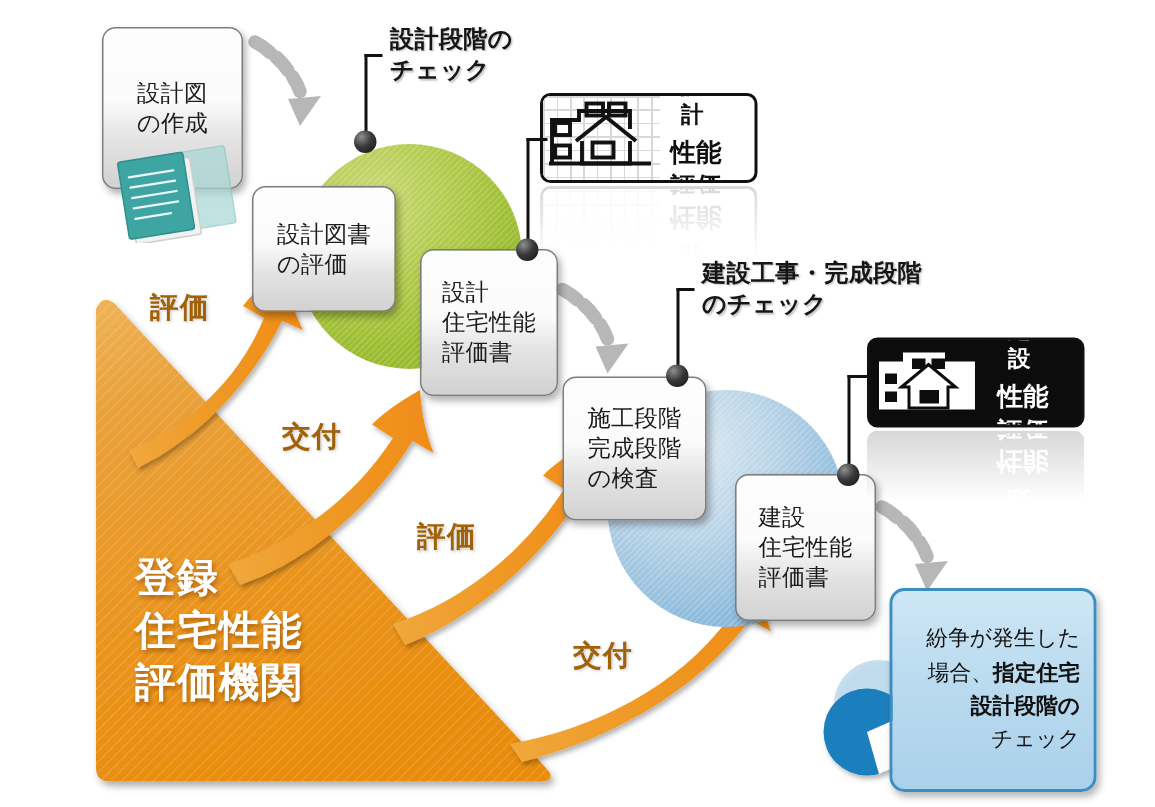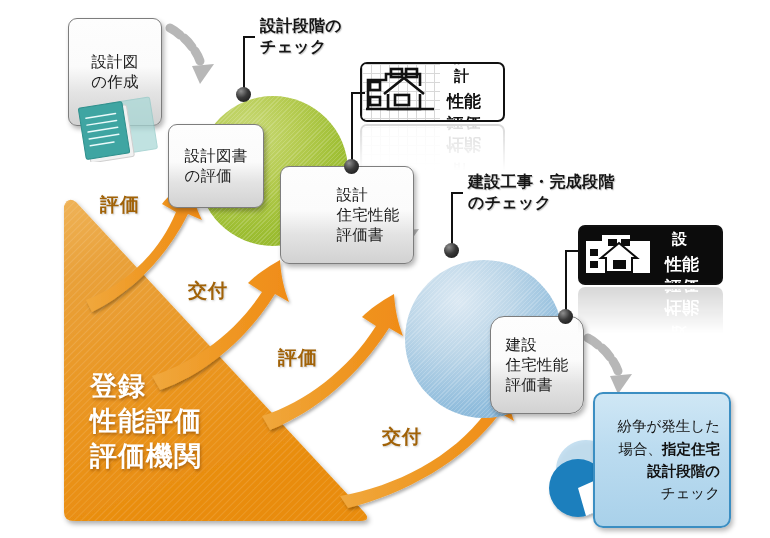--- a/index.html
+++ b/index.html
@@ -234,21 +234,21 @@
       <g stroke="#ffffff" stroke-width="3" stroke-linecap="round">
         <line x1="610" y1="452" x2="632" y2="442"></line>
         <line x1="617" y1="478" x2="641" y2="472"></line>
         <line x1="612" y1="500" x2="634" y2="508"></line>
       </g>
     </g>
   </svg>
 
   <div class="tri-wrap">
     <div class="tri-label">登録
-性能評価
+住宅性能
 評価機関</div>
   </div>
 
   <div class="pbox" style="left:68px;top:18px;width:92px;height:106px;">
     <span class="tx">設計図
 の作成</span>
   </div>
 
   <div class="docs" style="left:72px;top:96px;width:96px;height:66px;">
     <svg width="96" height="66" viewBox="0 0 96 66" xmlns="http://www.w3.org/2000/svg">
@@ -265,28 +265,33 @@
         </g>
       </g>
     </svg>
   </div>
 
   <div class="pbox" style="left:168px;top:94px;width:94px;height:82px;margin-top:30px;">
     <span class="tx">設計図書
 の評価</span>
   </div>
 
-  <div class="pbox" style="left:280px;top:166px;width:90px;height:96px;padding-left:42px;">
+  <div class="pbox" style="left:280px;top:166px;width:90px;height:96px;">
     <span class="tx">設計
 住宅性能
 評価書</span>
   </div>
 
-
-  <div class="pbox" style="left:490px;top:316px;width:92px;height:96px;border-radius:14px;">
+  <div class="pbox" style="left:375px;top:251px;width:94px;height:94px;">
+    <span class="tx">施工段階
+完成段階
+の検査</span>
+  </div>
+
+  <div class="pbox" style="left:490px;top:316px;width:92px;height:96px;">
     <span class="tx">建設
 住宅性能
 評価書</span>
   </div>
 
   <div class="dot" style="left:236px;top:87px;"></div>
   <div class="lead v" style="left:243px;top:36px;height:55px;"></div>
   <div class="lead h" style="left:243px;top:36px;width:12px;"></div>
 
   <div class="dot" style="left:344px;top:159px;"></div>

